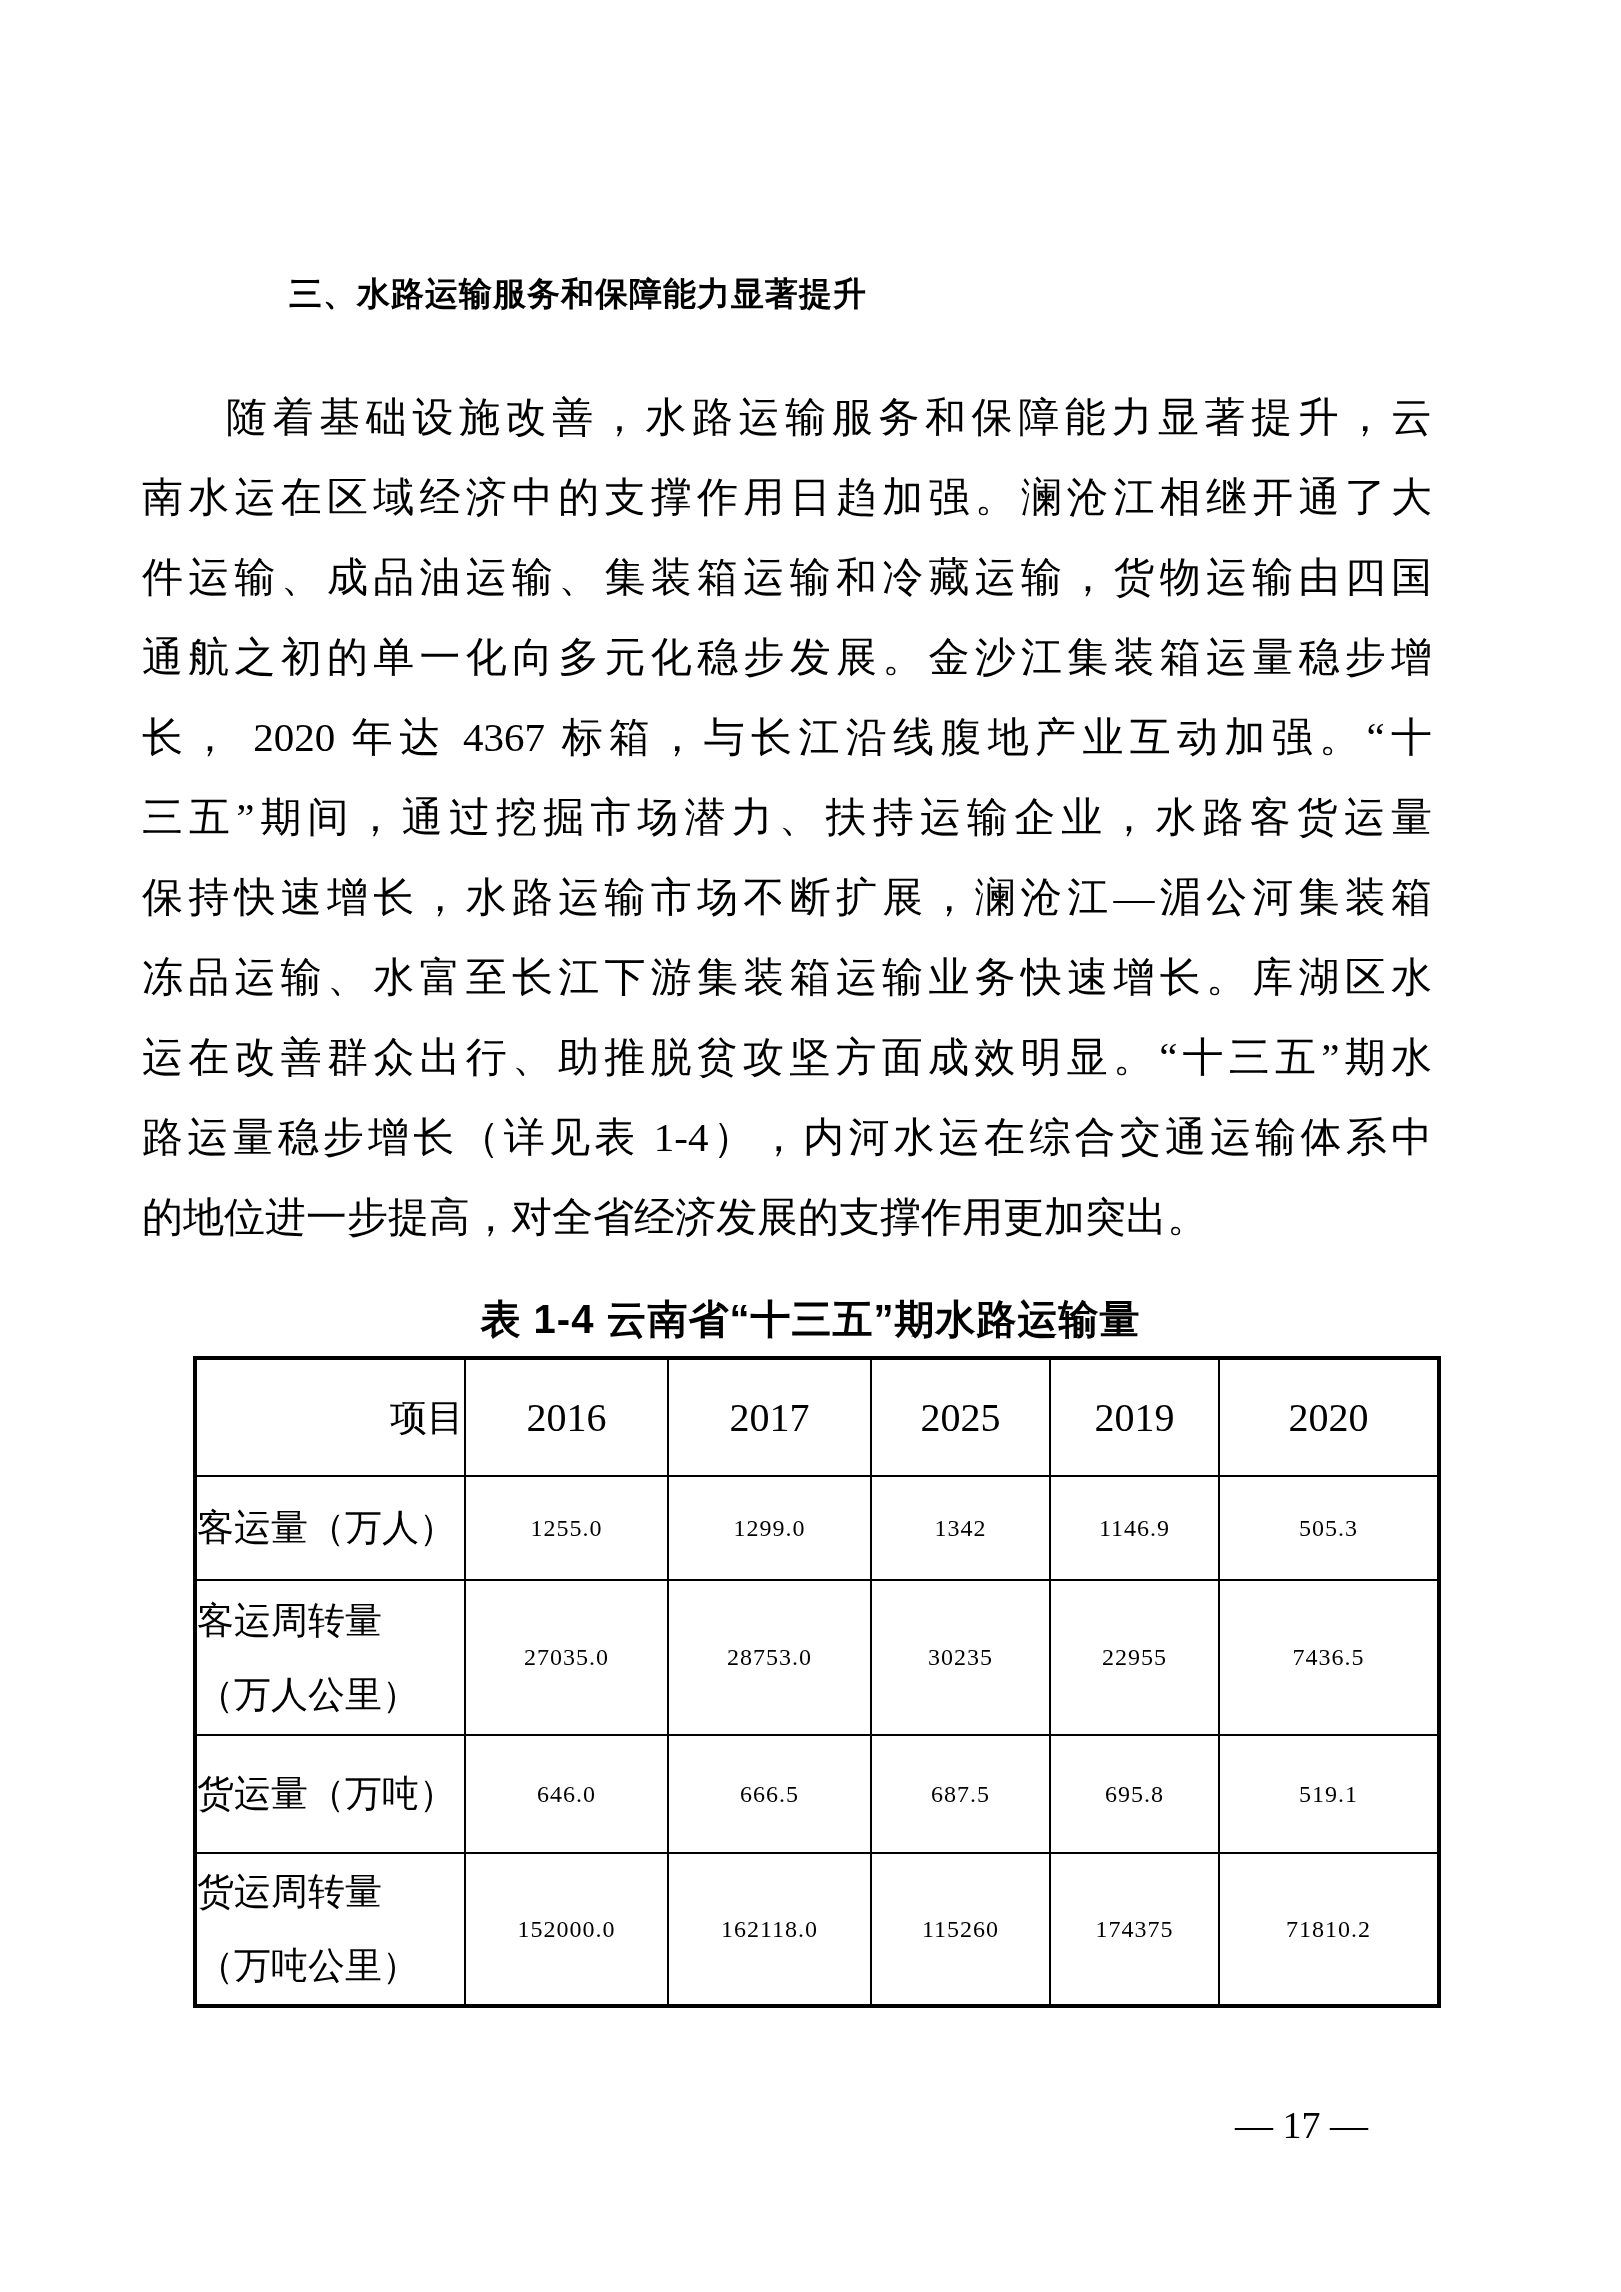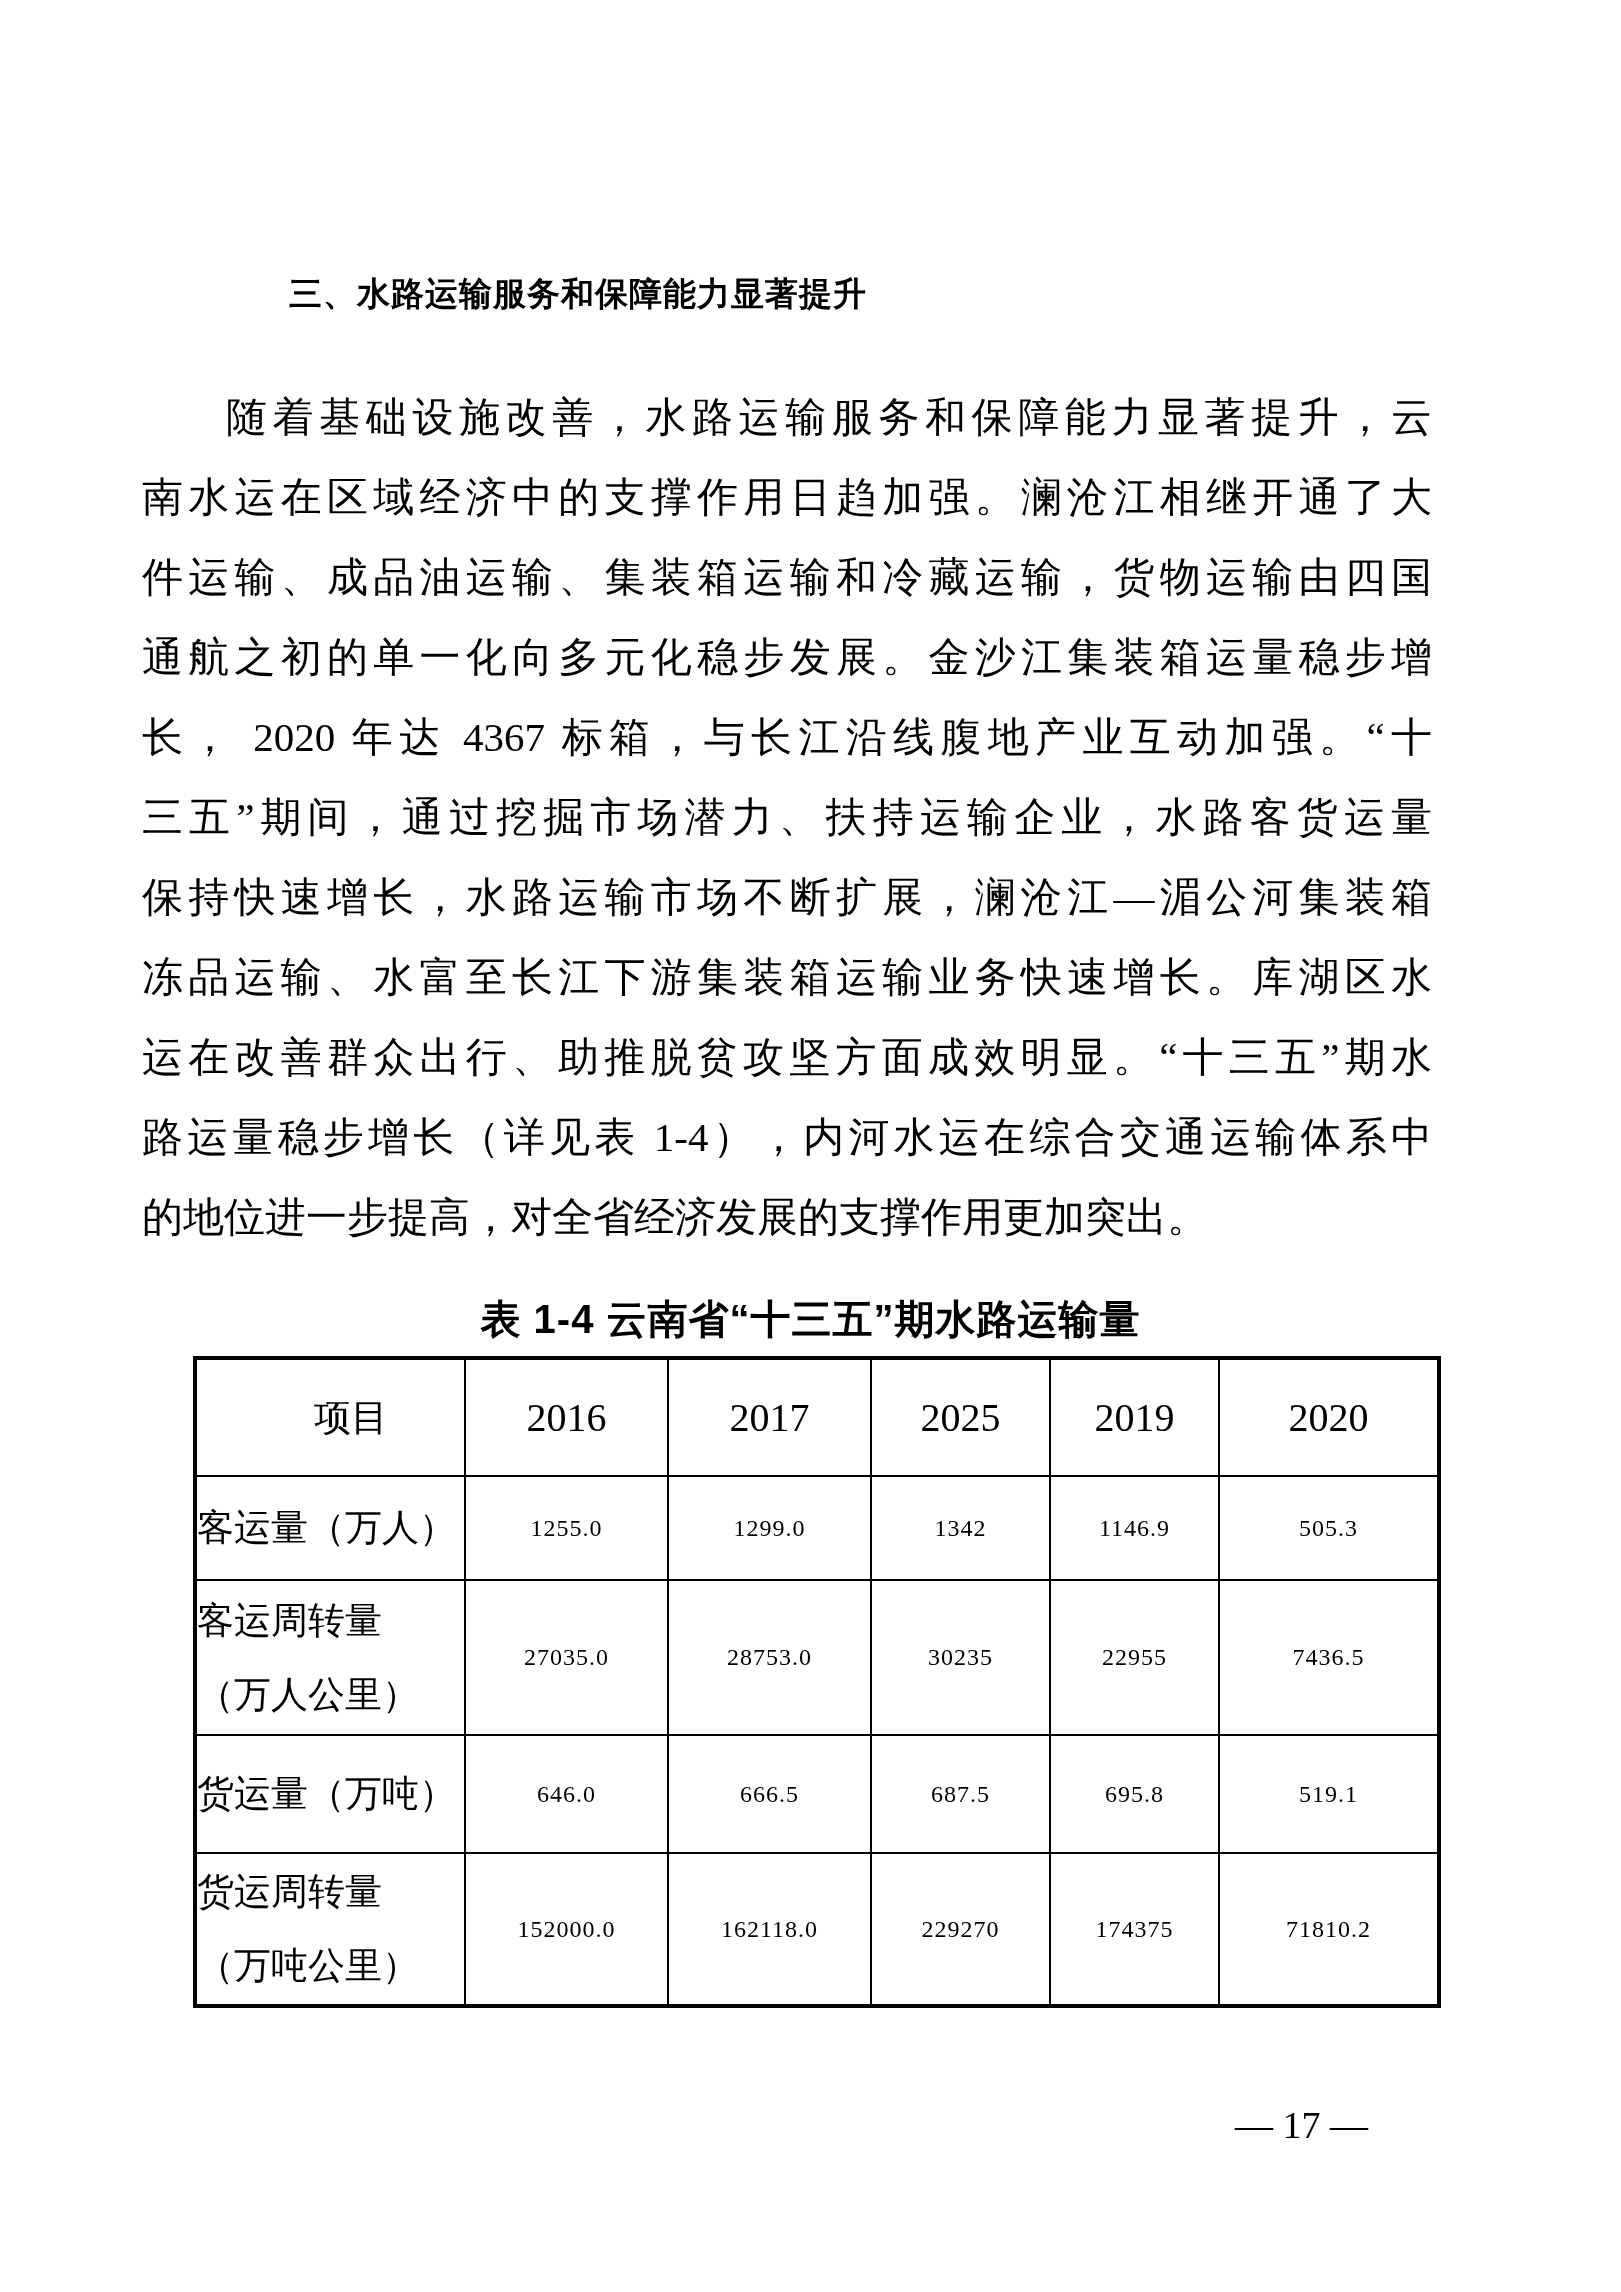--- a/index.html
+++ b/index.html
@@ -70,21 +70,21 @@
   #data-table tbody tr:nth-child(1){height:104px;}
   #data-table tbody tr:nth-child(2){height:155px;}
   #data-table tbody tr:nth-child(3){height:118px;}
   #data-table tbody tr:nth-child(4){height:153px;}
   #data-table th{
     font-weight:normal;
     font-size:40px;
     text-align:center;
   }
   #data-table th.first-col{
-    text-align:center;
+    text-align:right;
     padding-left:41px;
     font-size:37px;
   }
   .label-cell{
     text-align:left;
     padding-left:7.8px;
     font-size:37px;
   }
   .label-line{ line-height:74px; white-space:nowrap; }
   .value-cell{
@@ -177,21 +177,21 @@
           <td class="value-cell">695.8</td>
           <td class="value-cell">519.1</td>
         </tr>
         <tr>
           <td class="label-cell">
             <div class="label-line">货运周转量</div>
             <div class="label-line">（万吨公里）</div>
           </td>
           <td class="value-cell">152000.0</td>
           <td class="value-cell">162118.0</td>
-          <td class="value-cell">229270</td>
+          <td class="value-cell">115260</td>
           <td class="value-cell">174375</td>
           <td class="value-cell">71810.2</td>
         </tr>
       </tbody>
   </table>
 
   <div id="page-number">— 17 —</div>
 
 </div>
 

